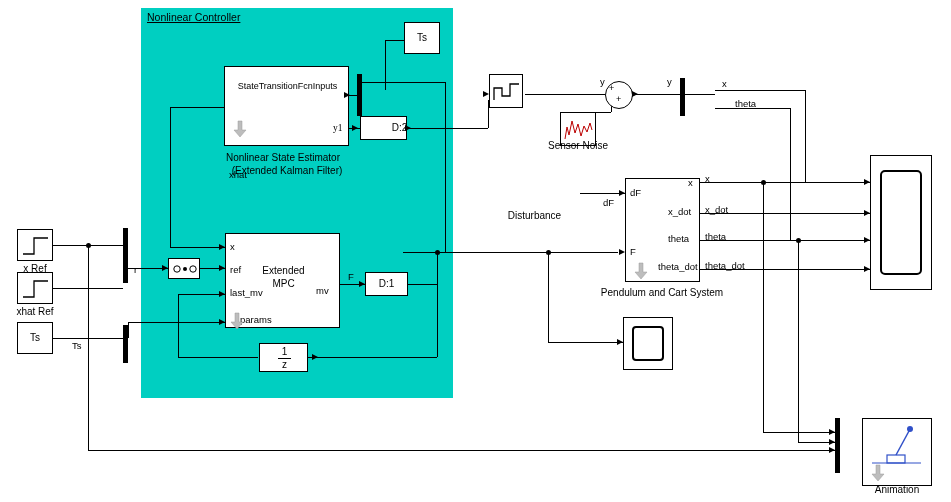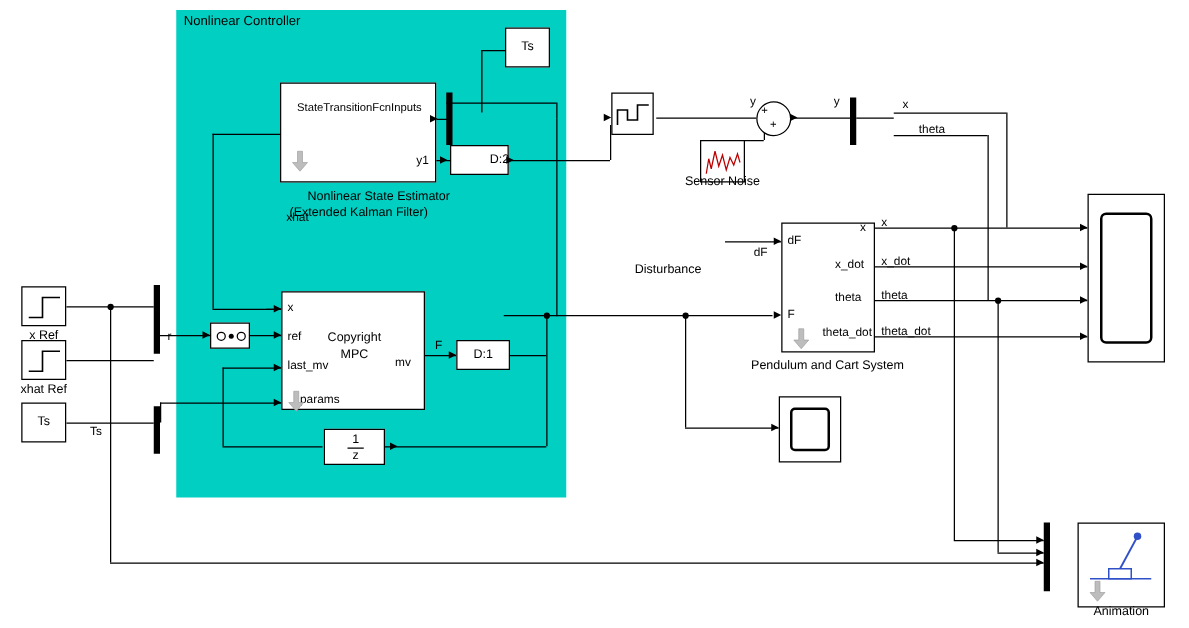--- a/index.html
+++ b/index.html
@@ -5,21 +5,21 @@
   html,body{margin:0;padding:0;}
   body{
     width:951px;height:502px;background:#ffffff;
     font-family:"Liberation Sans", sans-serif;
     font-size:11px;color:#000;
     position:relative;overflow:hidden;
   }
   .canvas{position:absolute;left:0;top:0;width:951px;height:502px;}
   .region{position:absolute;}
   .region .region-label{
-    position:absolute;left:6px;top:3px;font-size:10.5px;color:#000;white-space:nowrap;
+    position:absolute;left:6px;top:3px;font-size:10.5px;color:#000;white-space:nowrap;text-decoration:underline;
   }
   .blk{
     position:absolute;background:#fff;border:1px solid #000;box-sizing:border-box;
   }
   .blk-label{
     position:absolute;text-align:center;font-size:10px;line-height:12px;white-space:nowrap;
   }
   .port-label{position:absolute;font-size:9.5px;white-space:nowrap;}
   .sig-label{position:absolute;font-size:9.5px;white-space:nowrap;}
   .line{position:absolute;background:#000;}
@@ -123,26 +123,26 @@
   <div class="line h" style="left:357px;top:82px;width:88px;"></div>
   <div class="line v" style="left:445px;top:82px;height:13px;"></div>
 
   <div class="blk ctext" style="left:404px;top:22px;width:36px;height:32px;">
     <span>Ts</span>
   </div>
 
   <div class="blk" style="left:224px;top:66px;width:125px;height:80px;">
     <span class="ctext" style="left:2px;top:12px;width:121px;height:14px;font-size:9px;">StateTransitionFcnInputs</span>
     <span class="port-label" style="left:4px;top:102px;">xhat</span>
-    <span class="port-label" style="left:108px;top:56px;">y1</span>
+    <span class="port-label" style="left:108px;top:56px;font-family:Liberation Serif, serif;">y1</span>
     <svg width="14" height="16" style="position:absolute;left:8px;top:54px;">
       <polygon points="5,0 9,0 9,9 13,9 7,16 1,9 5,9" fill="#bdbdbd" stroke="#9a9a9a" stroke-width="0.5"></polygon>
     </svg>
   </div>
-  <span class="blk-label" style="left:238px;top:152px;width:130px;">Nonlinear State Estimator</span>
+  <span class="blk-label" style="left:218px;top:152px;width:130px;">Nonlinear State Estimator</span>
   <span class="blk-label" style="left:222px;top:165px;width:130px;">(Extended Kalman Filter)</span>
 
   <div class="blk ctext" style="left:360px;top:116px;width:47px;height:24px;padding-left:32px;">
     <span>D:2</span>
   </div>
 
   <div class="blk" style="left:489px;top:74px;width:34px;height:34px;">
     <svg width="28" height="24" style="position:absolute;left:3px;top:5px;">
       <polyline points="1,20 1,8 9,8 9,16 17,16 17,4 26,4" fill="none" stroke="#000" stroke-width="1.3"></polyline>
     </svg>
@@ -174,21 +174,21 @@
     </svg>
   </div>
   <span class="blk-label" style="left:592px;top:287px;width:140px;">Pendulum and Cart System</span>
 
   <div class="blk" style="left:225px;top:233px;width:115px;height:95px;">
     <span class="port-label" style="left:4px;top:7px;">x</span>
     <span class="port-label" style="left:4px;top:30px;">ref</span>
     <span class="port-label" style="left:4px;top:53px;">last_mv</span>
     <span class="port-label" style="left:14px;top:80px;">params</span>
     <span class="port-label" style="left:90px;top:51px;">mv</span>
-    <span class="ctext" style="left:20px;top:30px;width:75px;height:13px;">Copyright</span>
+    <span class="ctext" style="left:20px;top:30px;width:75px;height:13px;">Extended</span>
     <span class="ctext" style="left:20px;top:43px;width:75px;height:13px;">MPC</span>
     <svg width="14" height="16" style="position:absolute;left:4px;top:79px;">
       <polygon points="5,0 9,0 9,9 13,9 7,16 1,9 5,9" fill="#bdbdbd" stroke="#9a9a9a" stroke-width="0.5"></polygon>
     </svg>
   </div>
 
   <div class="blk ctext" style="left:365px;top:272px;width:43px;height:24px;">
     <span>D:1</span>
   </div>
 

